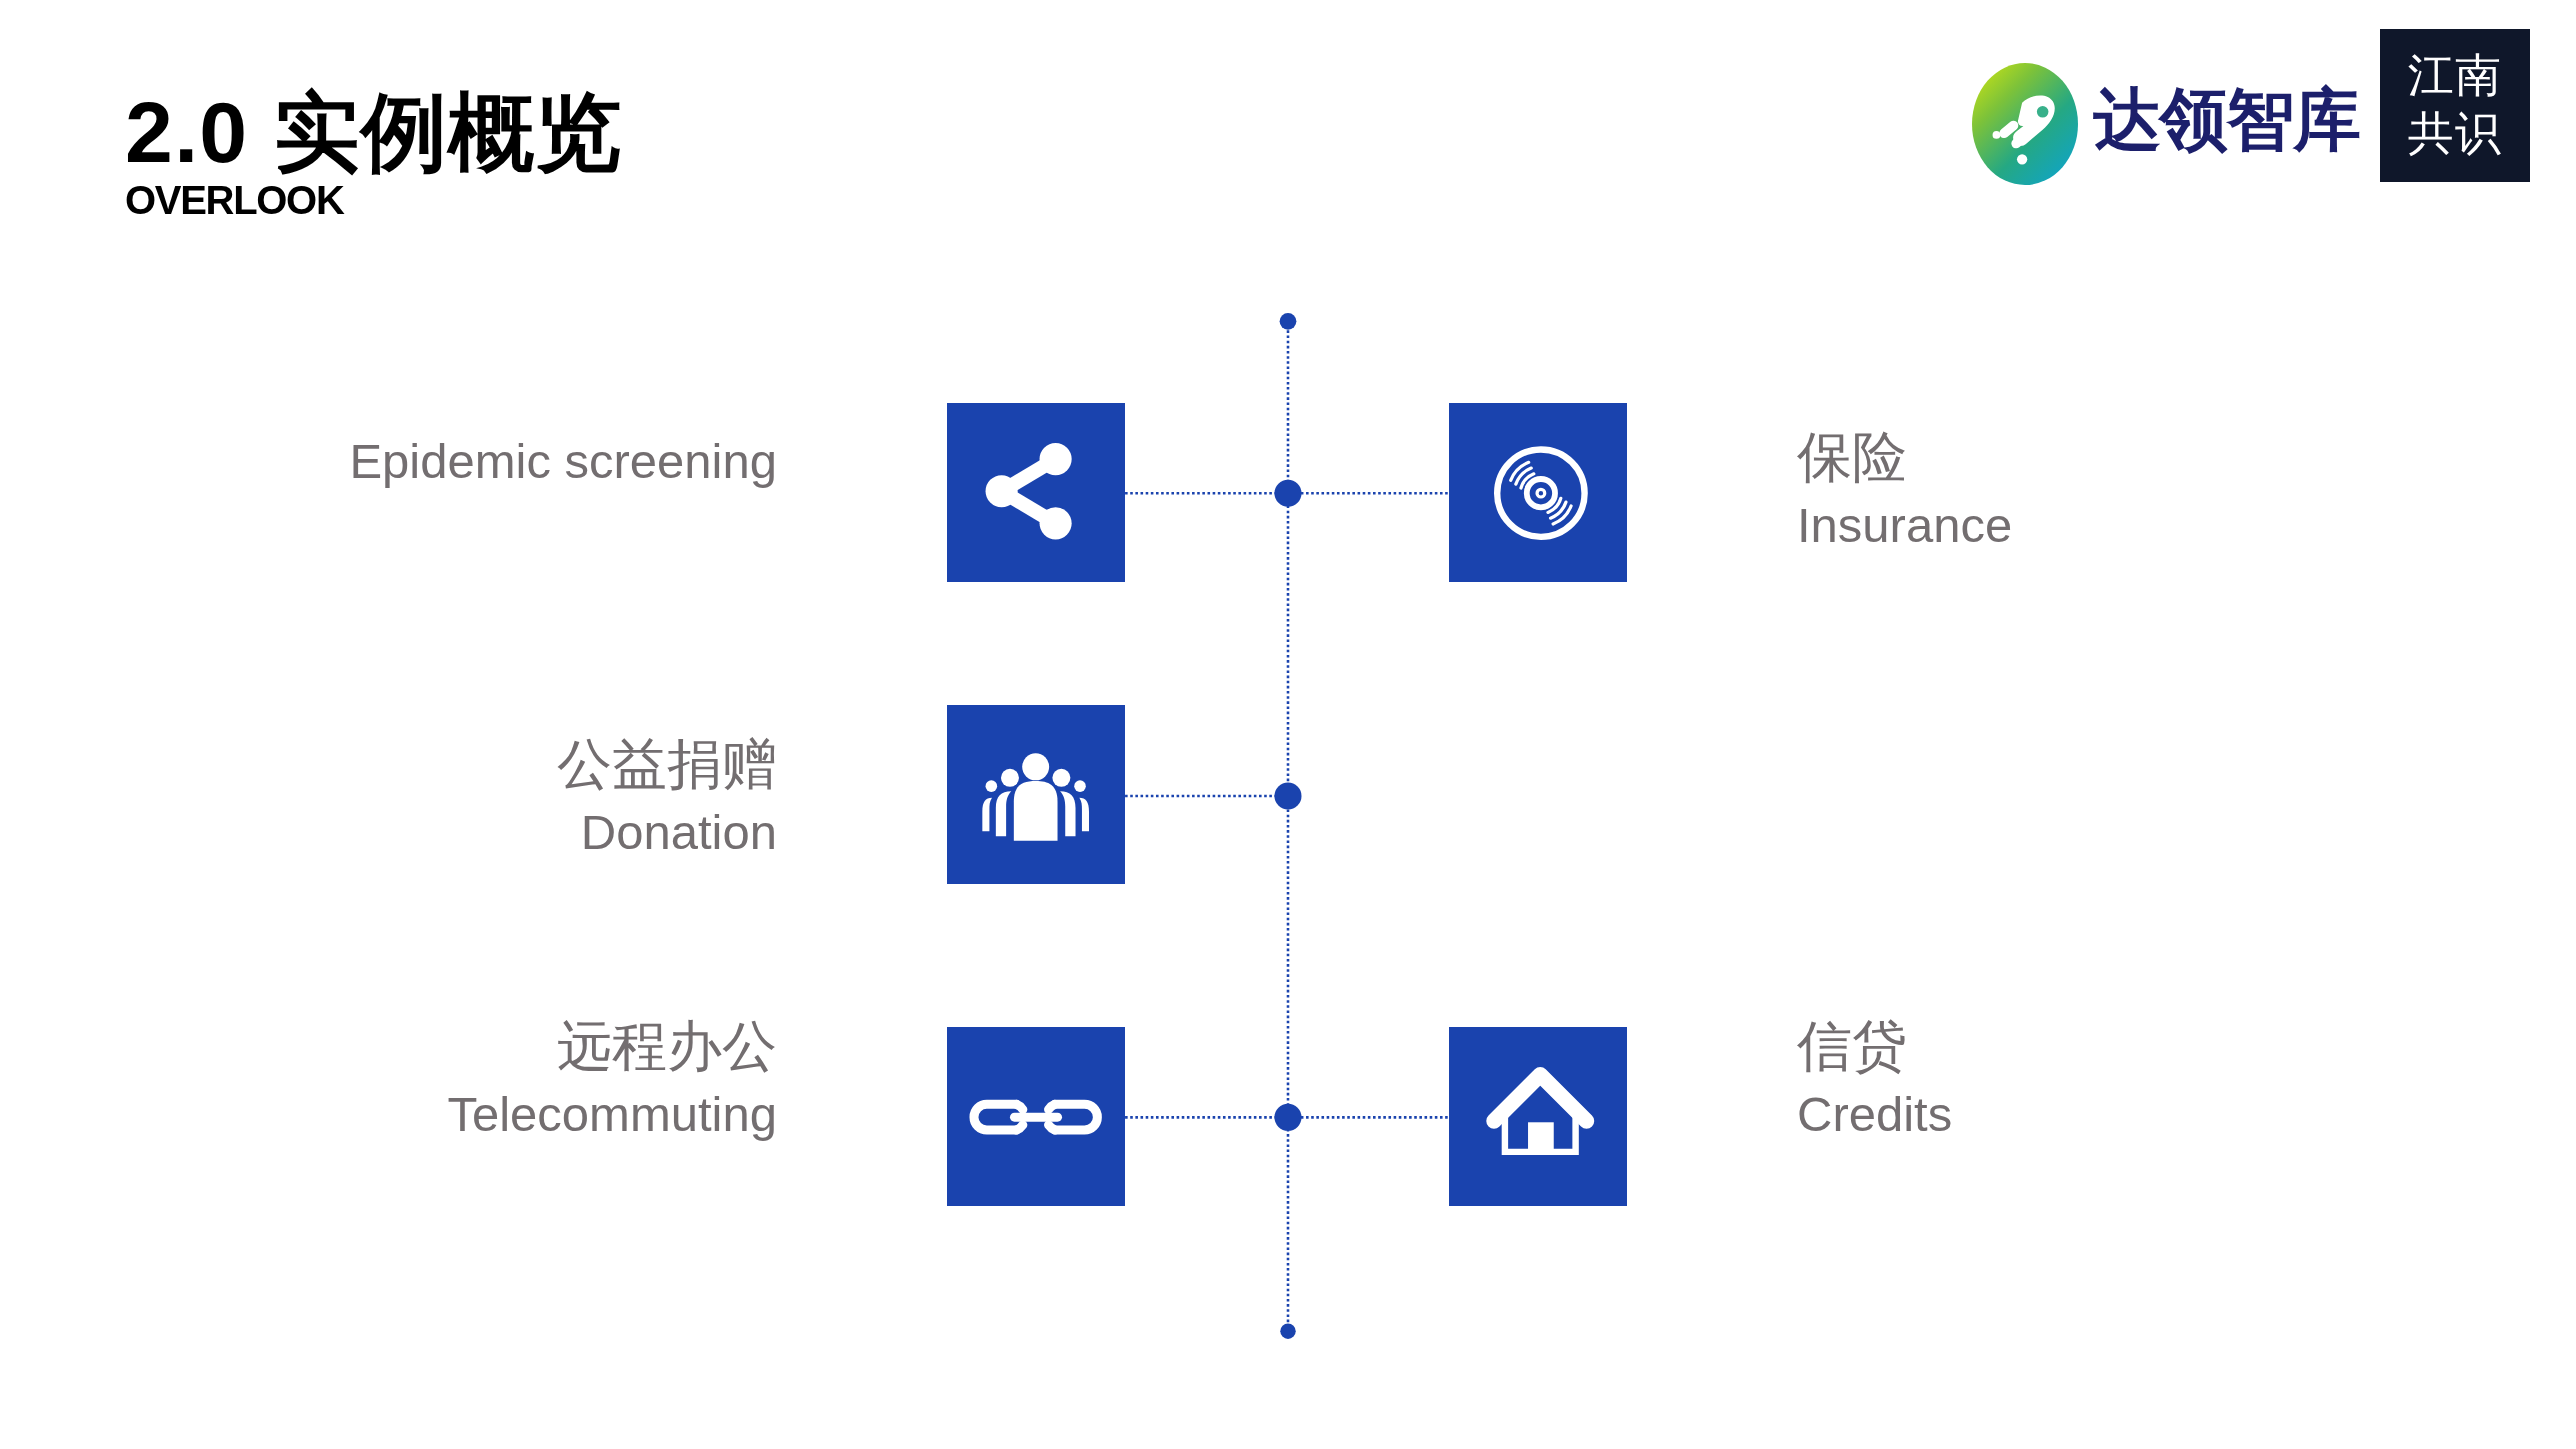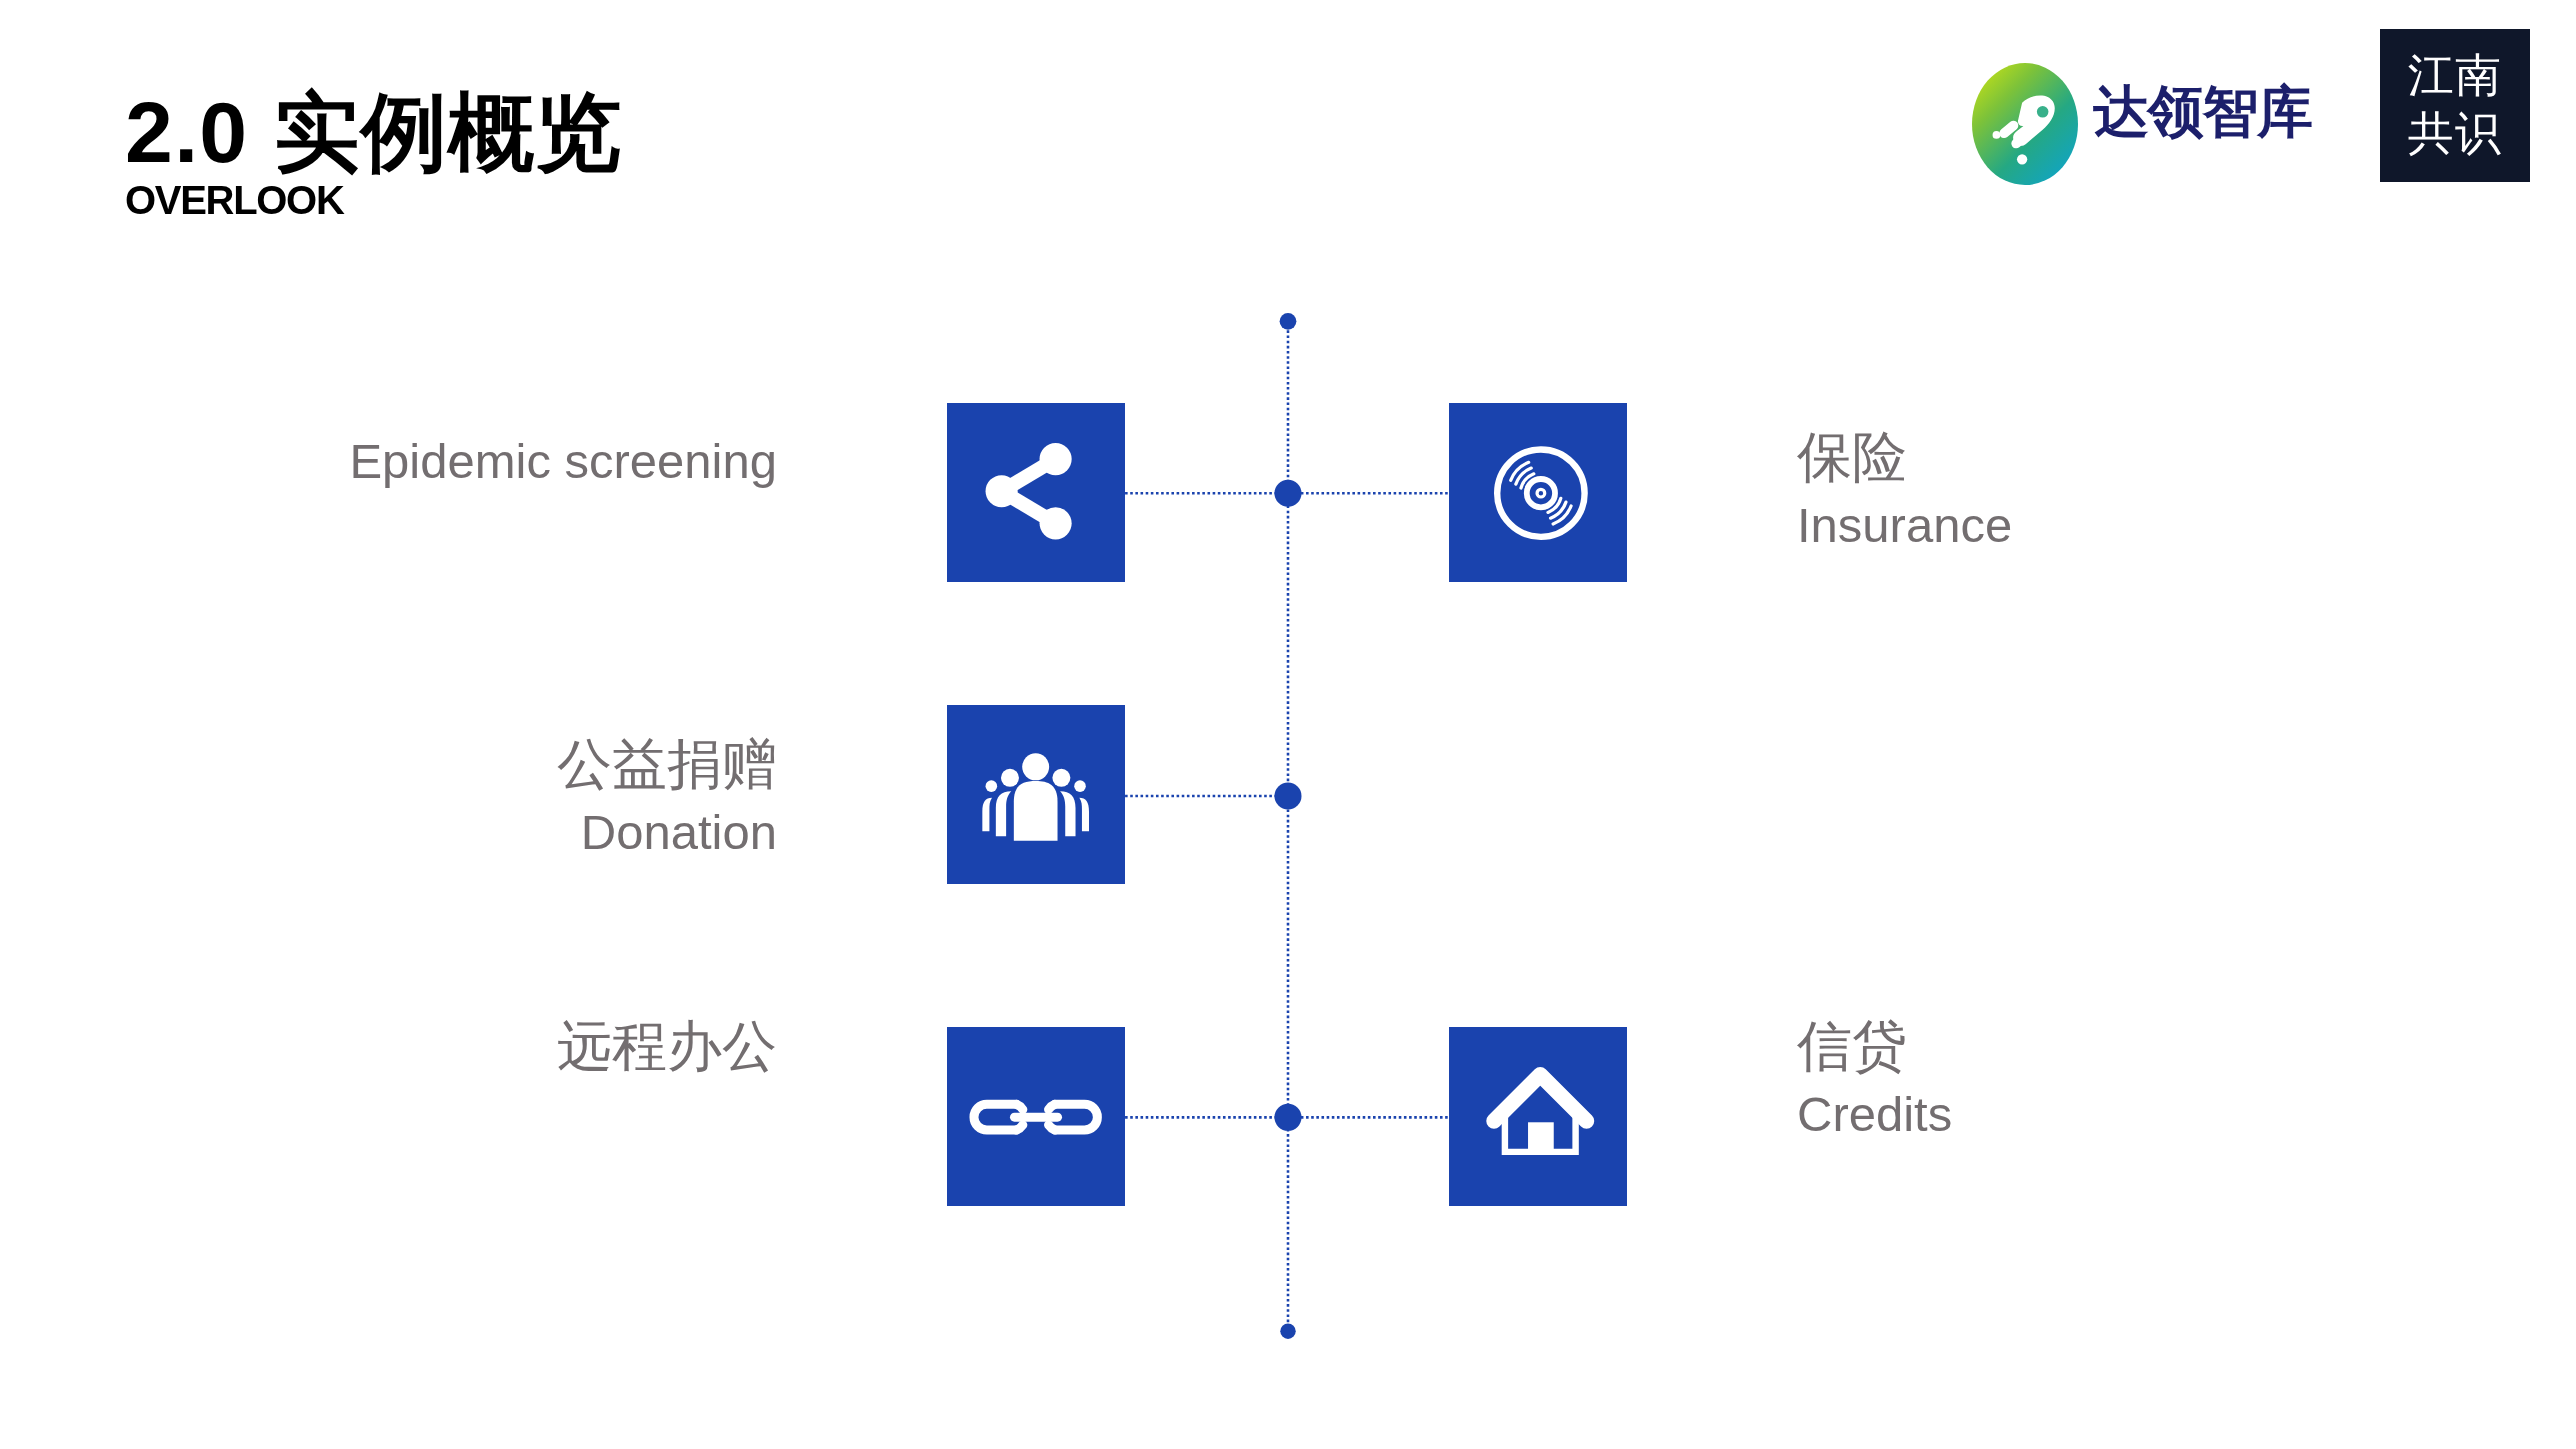--- a/index.html
+++ b/index.html
@@ -3,21 +3,21 @@
   <meta charset="utf-8">
   <style>
     html, body { margin:0; padding:0; }
     body { width:2576px; height:1449px; background:#ffffff; position:relative; overflow:hidden;
            font-family:"Liberation Sans","DejaVu Sans",sans-serif; }
     .abs { position:absolute; }
     .title-cn { left:125px; top:89px; font-size:86px; font-weight:bold; color:#000; line-height:1; letter-spacing:1.3px; white-space:nowrap; }
     .title-en { left:125px; top:180px; font-size:40px; font-weight:bold; color:#000; line-height:1; letter-spacing:-1.3px; white-space:nowrap; }
     .logo-circle { left:1972px; top:63px; width:106px; height:122px; border-radius:50%;
       background: linear-gradient(135deg, #d6e80e 0%, #7cc23a 30%, #25a883 60%, #0aa3d8 100%); overflow:hidden; }
-    .logo-text { left:2093px; top:80px; font-size:56px; font-weight:bold; color:#1c1f6b; line-height:1.15; letter-spacing:-1.3px; white-space:nowrap; }
+    .logo-text { left:2093px; top:80px; font-size:68px; font-weight:bold; color:#1c1f6b; line-height:1.15; letter-spacing:-1.3px; white-space:nowrap; }
     .badge { left:2380px; top:29px; width:150px; height:153px; background:#0f172a; color:#fff;
       font-family:"DejaVu Serif","Liberation Serif",serif; font-size:46px; line-height:58px;
       text-align:center; box-sizing:border-box; padding-top:16.7px; }
     .badge span { display:block; letter-spacing:1.3px; }
     .box { width:178px; height:179px; background:#1a43ae; }
     .box svg { position:absolute; left:0; top:0; width:178px; height:179px; }
     .label { color:#736e70; white-space:nowrap; }
     .label .cn { display:block; font-size:55px; line-height:64px; }
     .label .en { display:block; font-size:49px; line-height:64px; margin-top:3.9px; }
     .label.left { text-align:right; right:1799px; }
@@ -137,18 +137,19 @@
 <div class="abs label right" style="top:425px;">
   <span class="cn">保险</span>
   <span class="en">Insurance</span>
 </div>
 <div class="abs label left" style="top:732px;">
   <span class="cn">公益捐赠</span>
   <span class="en">Donation</span>
 </div>
 <div class="abs label left" style="top:1014px;margin-left:40px;">
   <span class="cn">远程办公</span>
+  <span class="en">Telecommuting</span>
 </div>
 <div class="abs label right" style="top:994px;margin-top:20px;">
   <span class="cn">信贷</span>
   <span class="en">Credits</span>
 </div>
 
 
 </body></html>

